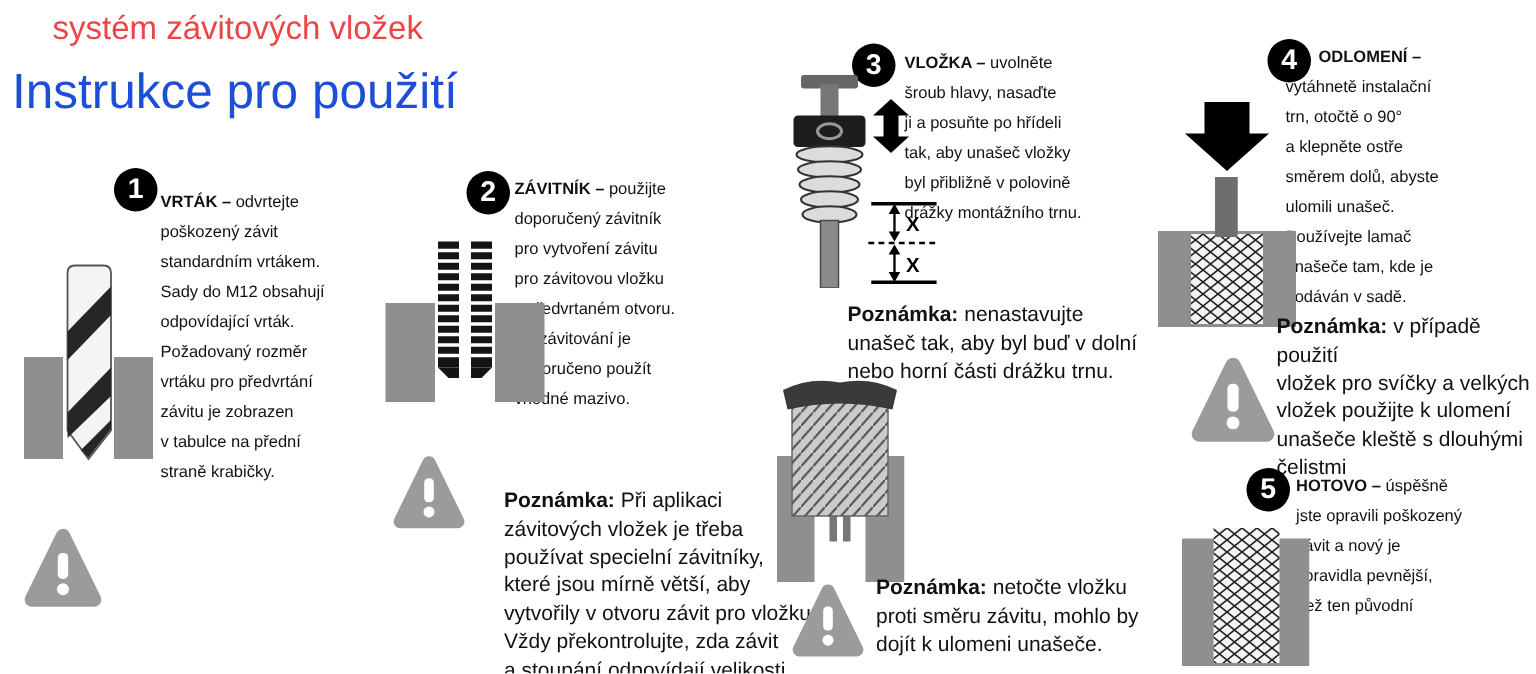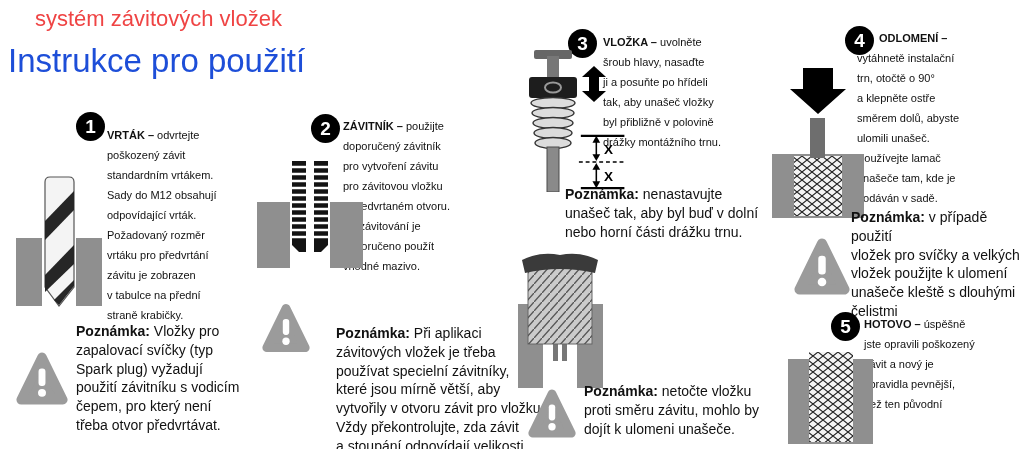--- a/index.html
+++ b/index.html
@@ -47,26 +47,20 @@
     </svg>
   </div>
 
   <div class="abs" style="left:16px;top:348px;">
     <svg width="52" height="62" viewBox="0 0 60 68">
       <polygon points="30,9 54,58 6,58" fill="#9b9b9b" stroke="#9b9b9b" stroke-width="11" stroke-linejoin="round"></polygon>
       <rect x="26" y="22" width="8" height="20" rx="3.5" fill="#fff"></rect>
       <circle cx="30" cy="50" r="4.6" fill="#fff"></circle>
     </svg>
   </div>
-  <div class="abs note-text" style="left:76px;top:322px;width:225px;"><span class="note-label">Poznámka:</span><span> Vložky pro
-zapalovací svíčky (typ
-Spark plug) vyžadují
-použití závitníku s vodicím
-čepem, pro který není
-třeba otvor předvrtávat.</span></div>
 
   <div class="badge" style="left:311px;top:114px;">2</div>
   <div class="abs step-text" style="left:343px;top:116px;width:195px;"><span class="step-head">ZÁVITNÍK –</span><span> použijte
 doporučený závitník
 pro vytvoření závitu
 pro závitovou vložku
 v předvrtaném otvoru.
 Při závitování je
 doporučeno použít
 vhodné mazivo.</span></div>
@@ -153,21 +147,21 @@
       <polygon points="18,4 14,11 22,11" fill="#000"></polygon>
       <polygon points="18,30 14,23 22,23" fill="#000"></polygon>
       <line x1="18" y1="35" x2="18" y2="55" stroke="#000" stroke-width="1.6"></line>
       <polygon points="18,32 14,39 22,39" fill="#000"></polygon>
       <polygon points="18,58 14,51 22,51" fill="#000"></polygon>
       <text x="26" y="23" font-size="14" font-weight="bold" fill="#000">X</text>
       <text x="26" y="51" font-size="14" font-weight="bold" fill="#000">X</text>
     </svg>
   </div>
 
-  <div class="abs note-text" style="left:565px;top:185px;width:250px;"><span class="note-label">Poznámka:</span><span> nenastavujte
+  <div class="abs note-text" style="left:565px;top:200px;width:250px;"><span class="note-label">Poznámka:</span><span> nenastavujte
 unašeč tak, aby byl buď v dolní
 nebo horní části drážku trnu.</span></div>
 
   <div class="abs" style="left:518px;top:248px;">
     <svg width="85" height="140" viewBox="0 0 85 140">
       <defs>
         <pattern id="hatch1" width="8" height="9" patternUnits="userSpaceOnUse">
           <path d="M0 9 L8 0" stroke="#555" stroke-width="1.4" fill="none"></path>
         </pattern>
       </defs>

